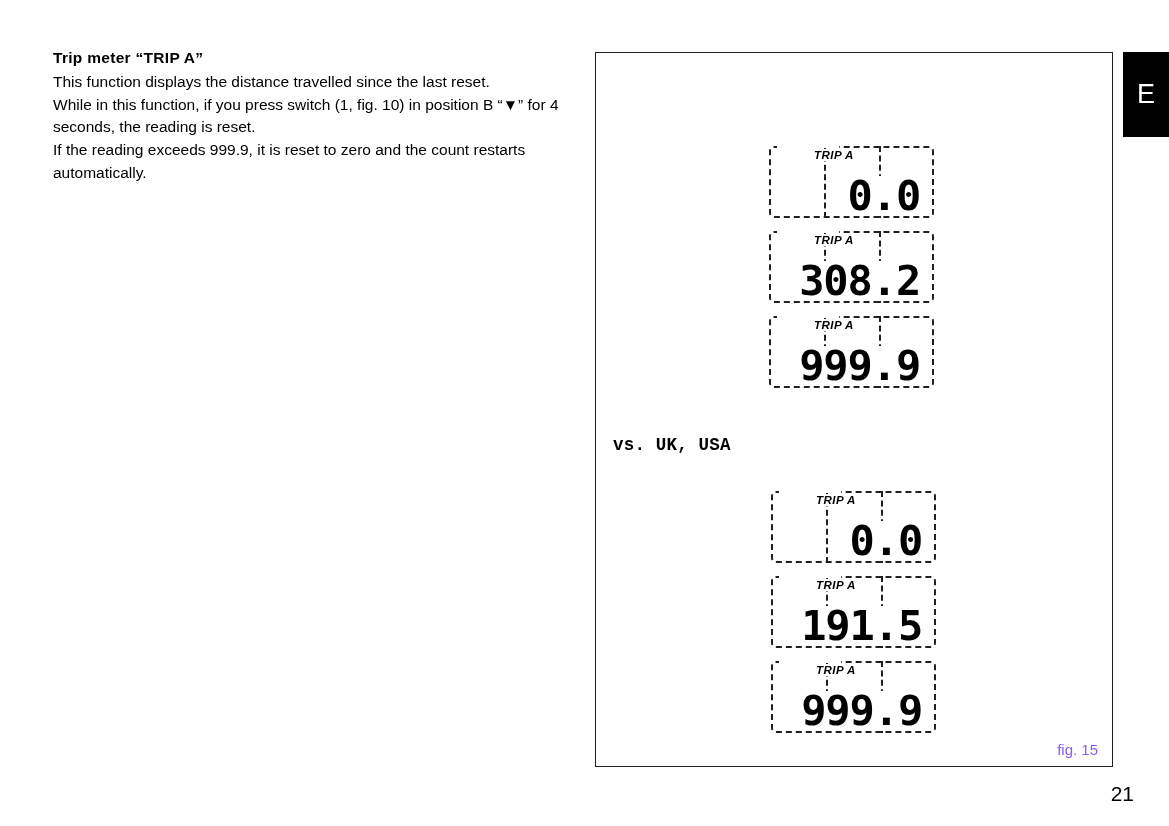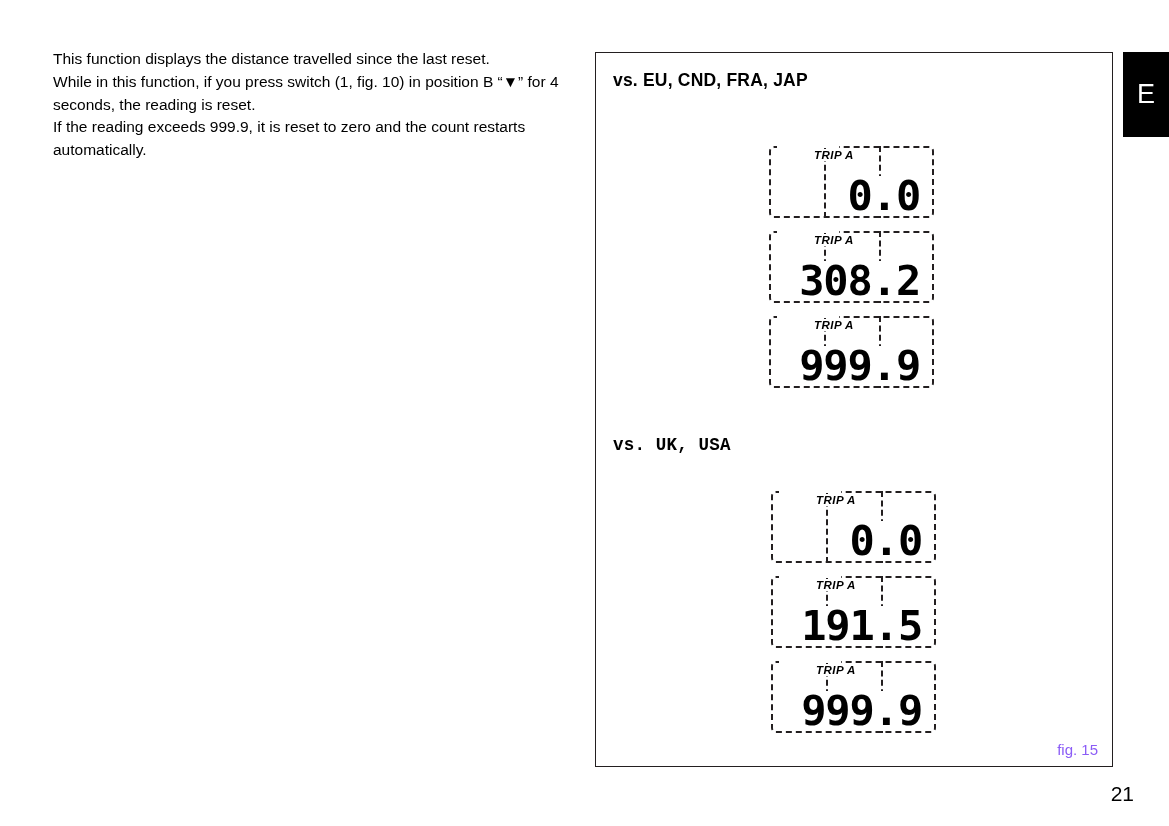--- a/index.html
+++ b/index.html
@@ -154,28 +154,28 @@
     position: absolute;
     right: 35px;
     top: 782px;
     font-size: 21px;
   }
 </style>
 </head>
 <body>
 
 <div class="text-column">
+  <h1 class="section-title">Trip meter “TRIP A”</h1>
   <p class="body-par">This function displays the distance travelled since the last reset.
 While in this function, if you press switch (1, fig. 10) in position B “▼” for 4 seconds, the reading is reset.
 If the reading exceeds 999.9, it is reset to zero and the count restarts automatically.</p>
 </div>
 
 <div class="figure-box">
 
-  <div class="group-label eu">vs. EU, CND, FRA, JAP</div>
 
   <div class="lcd eu1">
     <div class="frame"></div>
     <div class="divider" style="left:55px"></div>
     <div class="divider" style="left:110px"></div>
     <div class="mask-top" style="width:62px"></div>
     <div class="trip-tag">TRIP A</div>
     <div class="value">0.0</div>
   </div>
 

